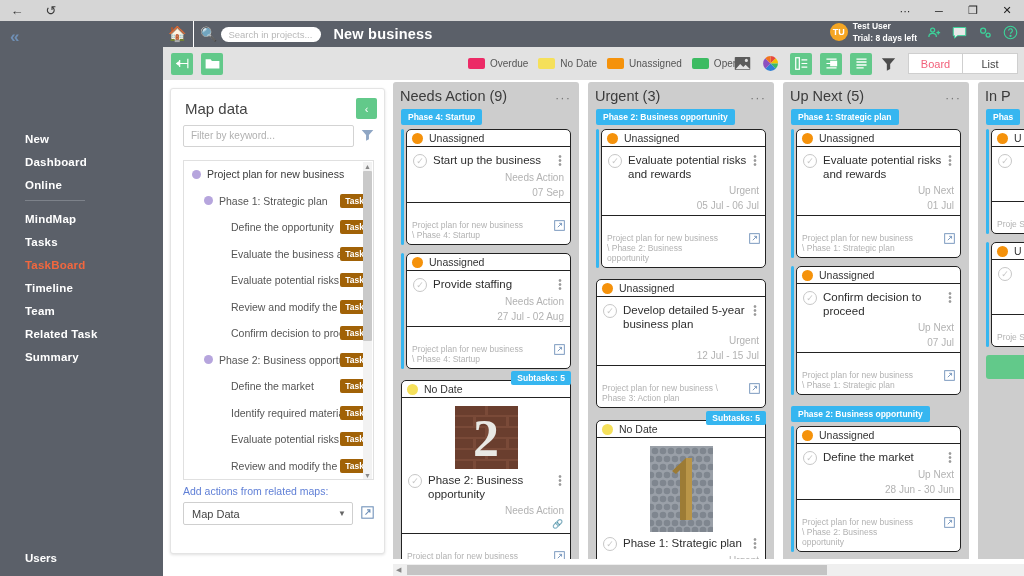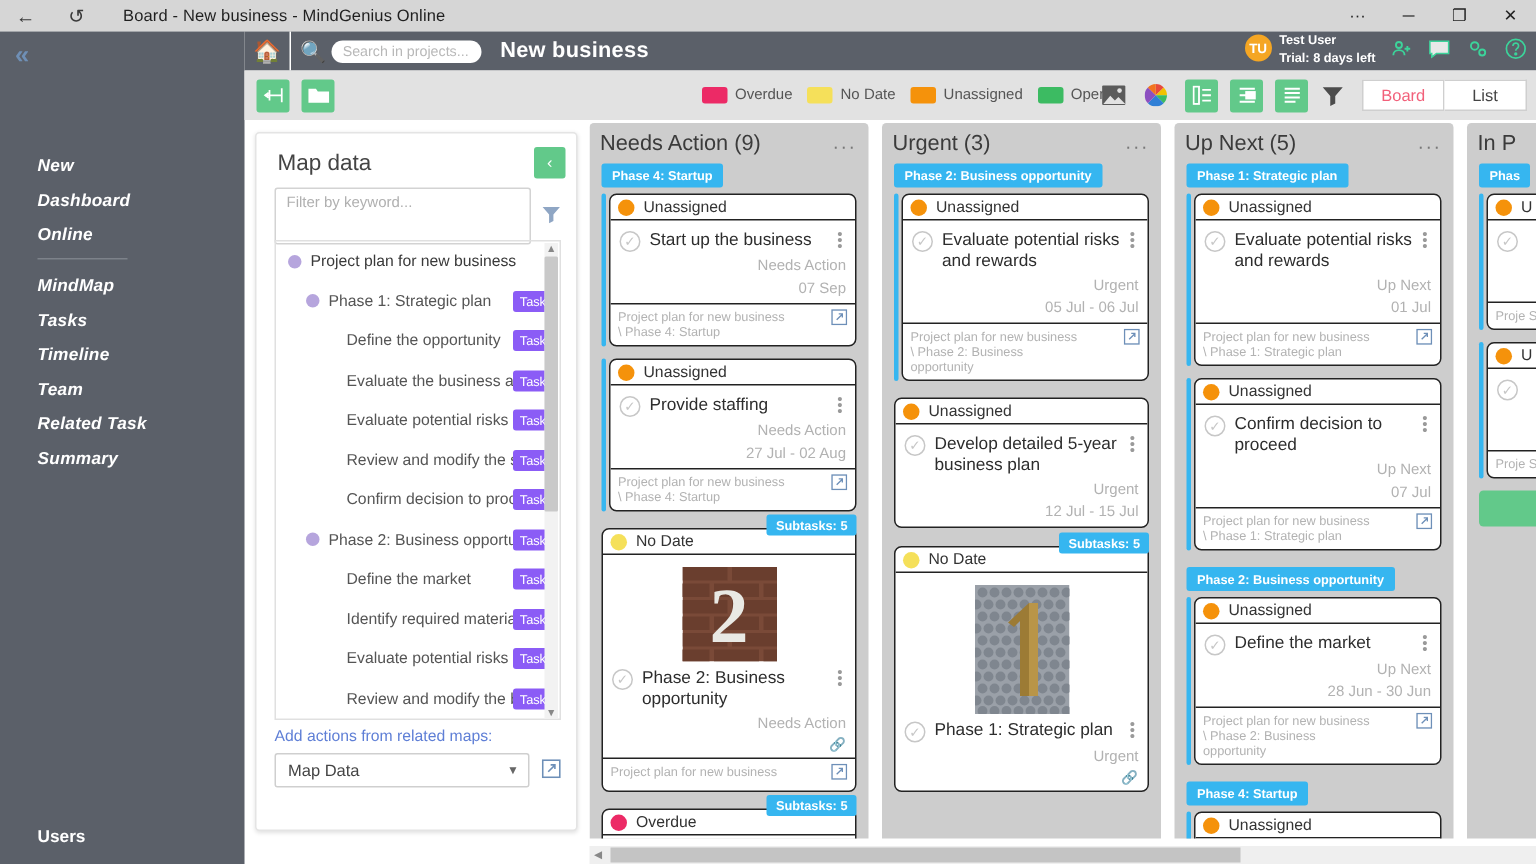--- a/index.html
+++ b/index.html
@@ -23,21 +23,21 @@
   .tb-right { position:absolute; right:0; top:0; height:21px; display:flex; }
   .tb-right div { width:34px; height:21px; display:flex; align-items:center; justify-content:center;
                   font-size:11px; color:#222; }
 
   
   .rail {
     position:absolute; left:0; top:21px; width:163px; height:555px;
     background:#5b6069;
   }
   .rail-collapse { color:#6f8fb5; font-size:17px; padding:6px 0 0 10px; font-weight:bold; }
-  .rail-nav { margin-top:52px;font-style:italic; }
+  .rail-nav { margin-top:80px; }
   .rail-item {
     color:#ffffff; font-size:11.5px; font-weight:bold; padding:5.5px 0 5.5px 25px;
     letter-spacing:.2px;
   }
   .rail-item.active { color:#f2673e; }
   .rail-sep { height:1px; background:#7d828a; margin:4px 25px 6px 25px; width:60px; }
   .rail-users { position:absolute; bottom:12px; left:25px; color:#fff; font-size:11.5px; font-weight:bold; }
 
   
   .appheader {
@@ -87,33 +87,33 @@
     background:#fff; border:1px solid #e4e4e4; border-radius:3px;
     box-shadow:0 1px 3px rgba(0,0,0,.12);
   }
   .md-title { font-size:15px; color:#444; padding:11px 0 0 14px; }
   .md-collapse {
     position:absolute; right:7px; top:9px; width:21px; height:21px; background:#62c98a;
     border-radius:2px; color:#fff; font-size:11px; display:flex; align-items:center; justify-content:center;
   }
   .md-filter-row { display:flex; align-items:center; padding:8px 10px 0 12px; }
   .md-filter {
-    flex:1; height:38px; border:1px solid #d3d3d3; border-radius:2px;
+    flex:1; height:22px; border:1px solid #d3d3d3; border-radius:2px;
     font-size:10px; color:#b0b0b0; padding:4px 0 0 7px;
   }
   .md-funnel { margin-left:7px; color:#8fa6c4; font-size:12px; }
   .md-tree {
     position:absolute; left:12px; top:71px; width:191px; height:320px;
     border:1px solid #e0e0e0; overflow:hidden;
   }
   .tr { display:flex; align-items:center; height:26.5px; padding-right:4px; }
   .tr .bullet { width:9px; height:9px; border-radius:50%; background:#b6a5dd; margin-right:6px; flex:0 0 auto;}
   .tr .nm { font-size:10.5px; color:#555; white-space:nowrap; overflow:hidden; flex:1; }
   .tr .nm.b { color:#3a3a3a; }
-  .tr .tag { background:#8b5cf6; color:#fff; font-size:8.5px; font-weight:normal; border-radius:2px;
+  .tr .tag { background:#a16207; color:#fff; font-size:8.5px; font-weight:bold; border-radius:2px;
              padding:2px 5px; flex:0 0 auto; }
   .md-sb { position:absolute; right:1px; top:1px; width:9px; height:318px; background:#f2f2f2; }
   .md-sb .thumb { position:absolute; top:9px; left:0; width:9px; height:170px; background:#c9c9c9; border-radius:1px;}
   .md-sb .ar { position:absolute; left:1px; font-size:7px; color:#888; }
   .md-link { position:absolute; left:12px; top:396px; font-size:10.5px; color:#5f7fd6; }
   .md-select-row { position:absolute; left:12px; top:413px; display:flex; align-items:center; width:191px; }
   .md-select {
     flex:1; height:23px; border:1px solid #cfcfcf; border-radius:2px; font-size:11px; color:#444;
     display:flex; align-items:center; justify-content:space-between; padding:0 6px 0 8px; background:#fff;
   }
@@ -149,21 +149,21 @@
     width:14px; height:14px; border-radius:50%; border:1px solid #c7c7c7; color:#c7c7c7;
     font-size:9px; display:flex; align-items:center; justify-content:center; flex:0 0 auto; margin-top:1px;
   }
   .cb-title { font-size:11.5px; color:#2d2d2d; margin-left:6px; flex:1; line-height:14px; }
   .kebab { color:#9a9a9a; font-size:10px; line-height:4px; width:8px; text-align:center; flex:0 0 auto; padding-top:2px;}
   .kebab span { display:block; }
   .meta { text-align:right; font-size:10px; color:#b2b2b2; margin-top:4px; }
   .chain { text-align:right; color:#cfcfcf; font-size:9px; margin-top:3px; }
   .card-foot {
     border-top:1.5px solid #222; display:flex; align-items:flex-start; justify-content:space-between;
-    padding:3px 5px 4px 5px;
+    padding:17px 5px 4px 5px;
     gap:24px;
   }
   .card-foot .p { font-size:8.5px; color:#b2b2b2; line-height:10px; flex:1; }
   .card-foot .x { color:#6d8fb8; font-size:11px; margin-left:4px; }
   .subbadge {
     position:absolute; right:0; top:-9px; background:#36b6f0; color:#fff; font-size:8.5px;
     font-weight:bold; border-radius:2px; padding:2px 6px; z-index:5;
   }
   .thumb-img { width:63px; height:63px; margin:2px auto 4px auto; display:block; border:0; }
   .green-card { height:24px; background:#62c98a; border-radius:3px; margin:0 8px; }
@@ -174,38 +174,38 @@
   .hscroll .a { position:absolute; top:2px; font-size:7px; color:#888; }
 </style>
 </head>
 <body>
 
 <div id="root">
 
   <div class="titlebar">
     <div class="tb-btn">←</div>
     <div class="tb-btn">↺</div>
-    <div class="tb-title">Board - New business - MindGenius Online</div>
     <div class="tb-right">
       <div>···</div>
       <div>─</div>
       <div>❐</div>
       <div>✕</div>
     </div>
   </div>
 
   <div class="rail">
     <div class="rail-collapse">«</div>
     <div class="rail-nav">
       <div class="rail-item">New</div>
       <div class="rail-item">Dashboard</div>
       <div class="rail-item">Online</div>
       <div class="rail-sep"></div>
       <div class="rail-item">MindMap</div>
       <div class="rail-item">Tasks</div>
+      <div class="rail-item active">TaskBoard</div>
       <div class="rail-item">Timeline</div>
       <div class="rail-item">Team</div>
       <div class="rail-item">Related Task</div>
       <div class="rail-item">Summary</div>
     </div>
     <div class="rail-users">Users</div>
   </div>
 
   <div class="appheader">
     <div class="home-ico">🏠</div>
@@ -602,20 +602,29 @@
               <div class="chk">✓</div>
               <div class="cb-title">Develop detailed 5-year business plan</div>
               <div class="kebab">
                   <span>•</span>
                   <span>•</span>
                   <span>•</span>
                 </div>
             </div>
             <div class="meta">Urgent</div>
             <div class="meta d">12 Jul - 15 Jul</div>
+          </div>
+          <div class="card-foot">
+            <div class="p">Project plan for new business \ Phase 3: Action plan</div>
+            <div class="x">
+              <svg width="11" height="11" viewBox="0 0 16 16" fill="none" stroke="#6d8fb8" stroke-width="1.3">
+              <rect x="1" y="1" width="14" height="14"></rect>
+                  <path d="M5.5 10.5L11 5M7.5 4.8H11v3.4"></path>
+                </svg>
+            </div>
           </div>
         </div>
       </div>
 
       <div class="card-wrap" style="margin-top:12px">
         <div class="subbadge">Subtasks: 5</div>
         <div class="card">
           <div class="card-top">
             <div class="dot" style="background:#f5e05a"></div>
             <div class="st">No Date</div>

